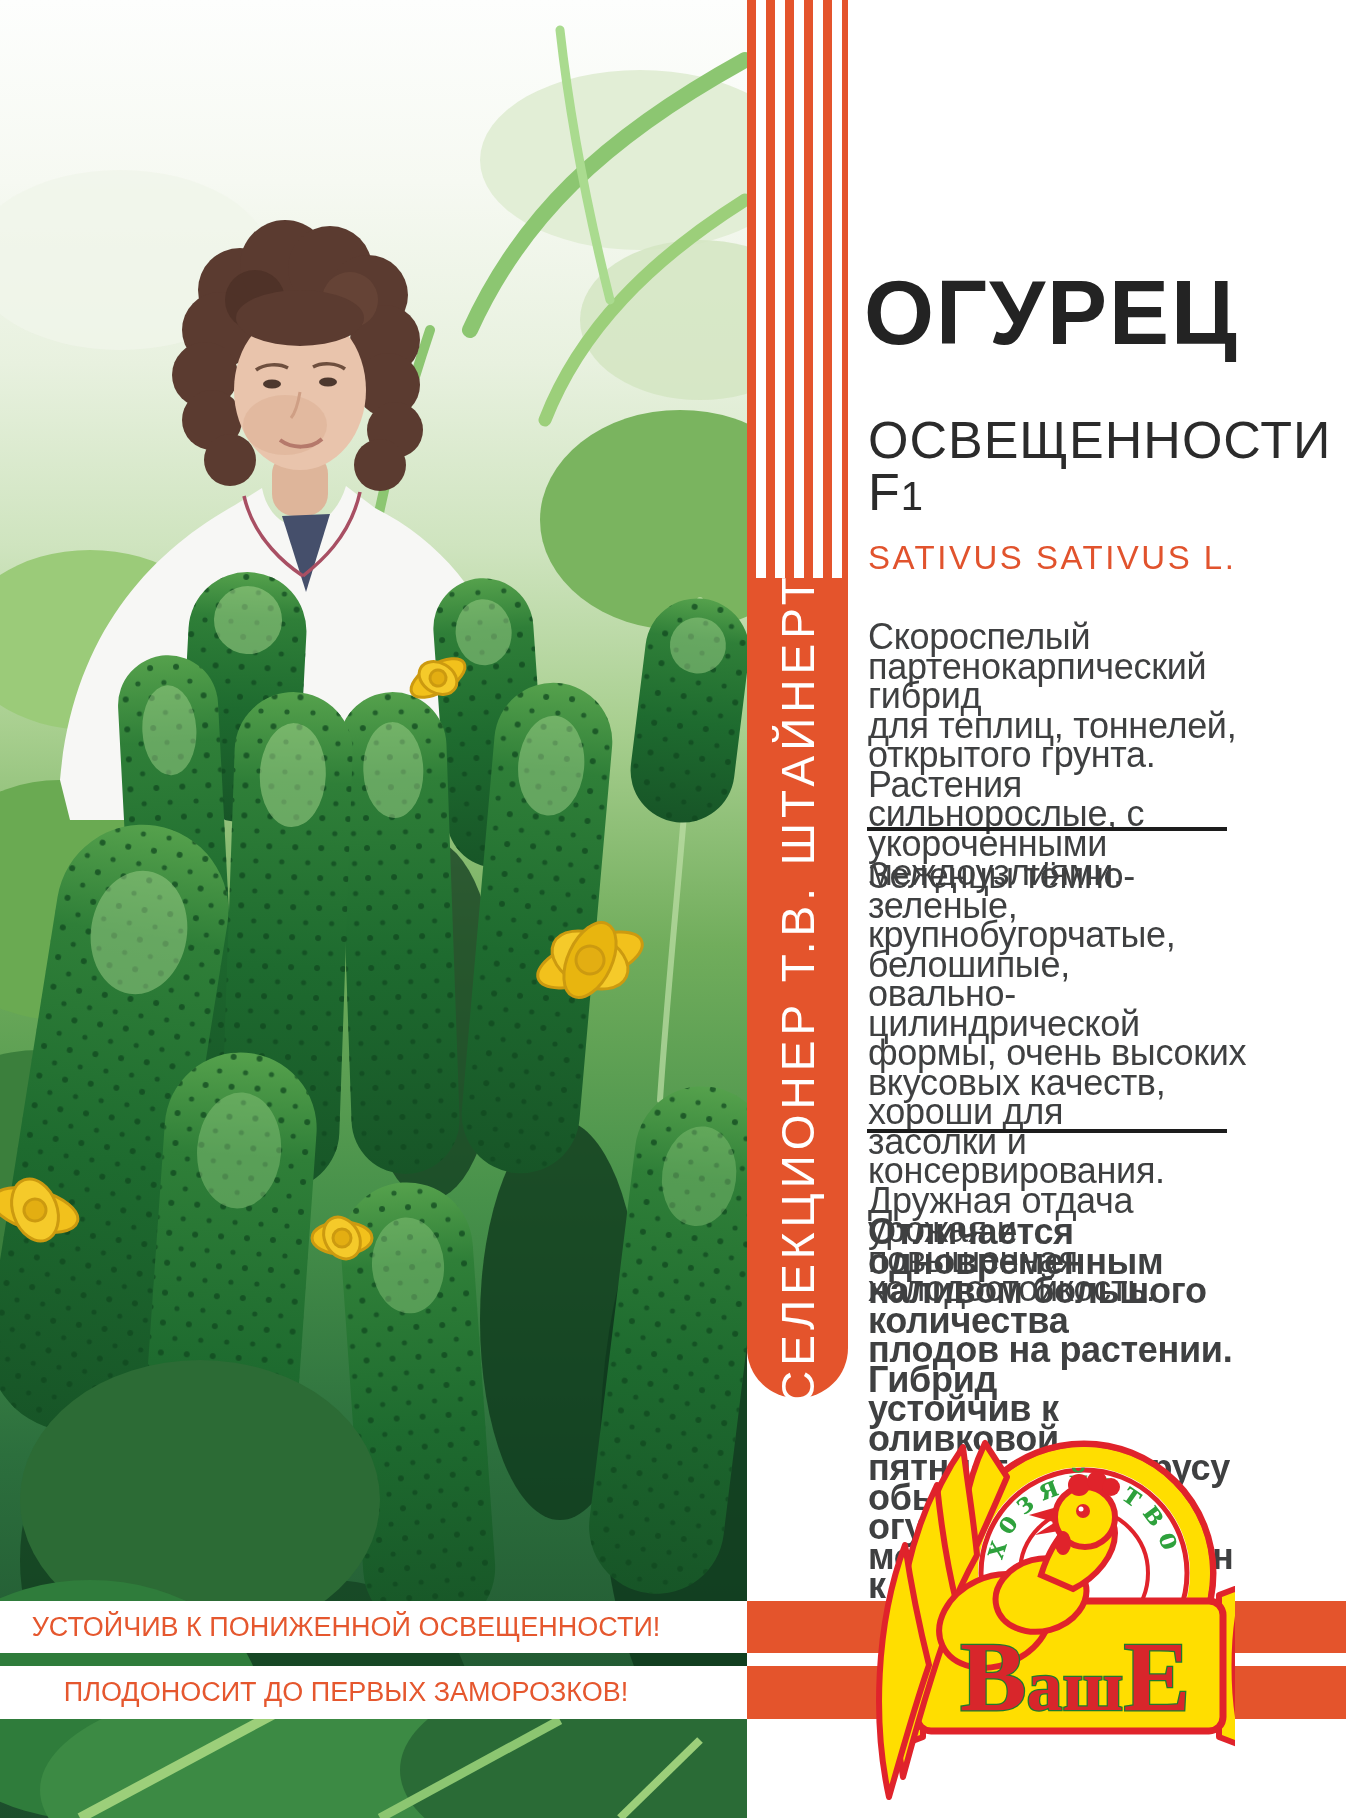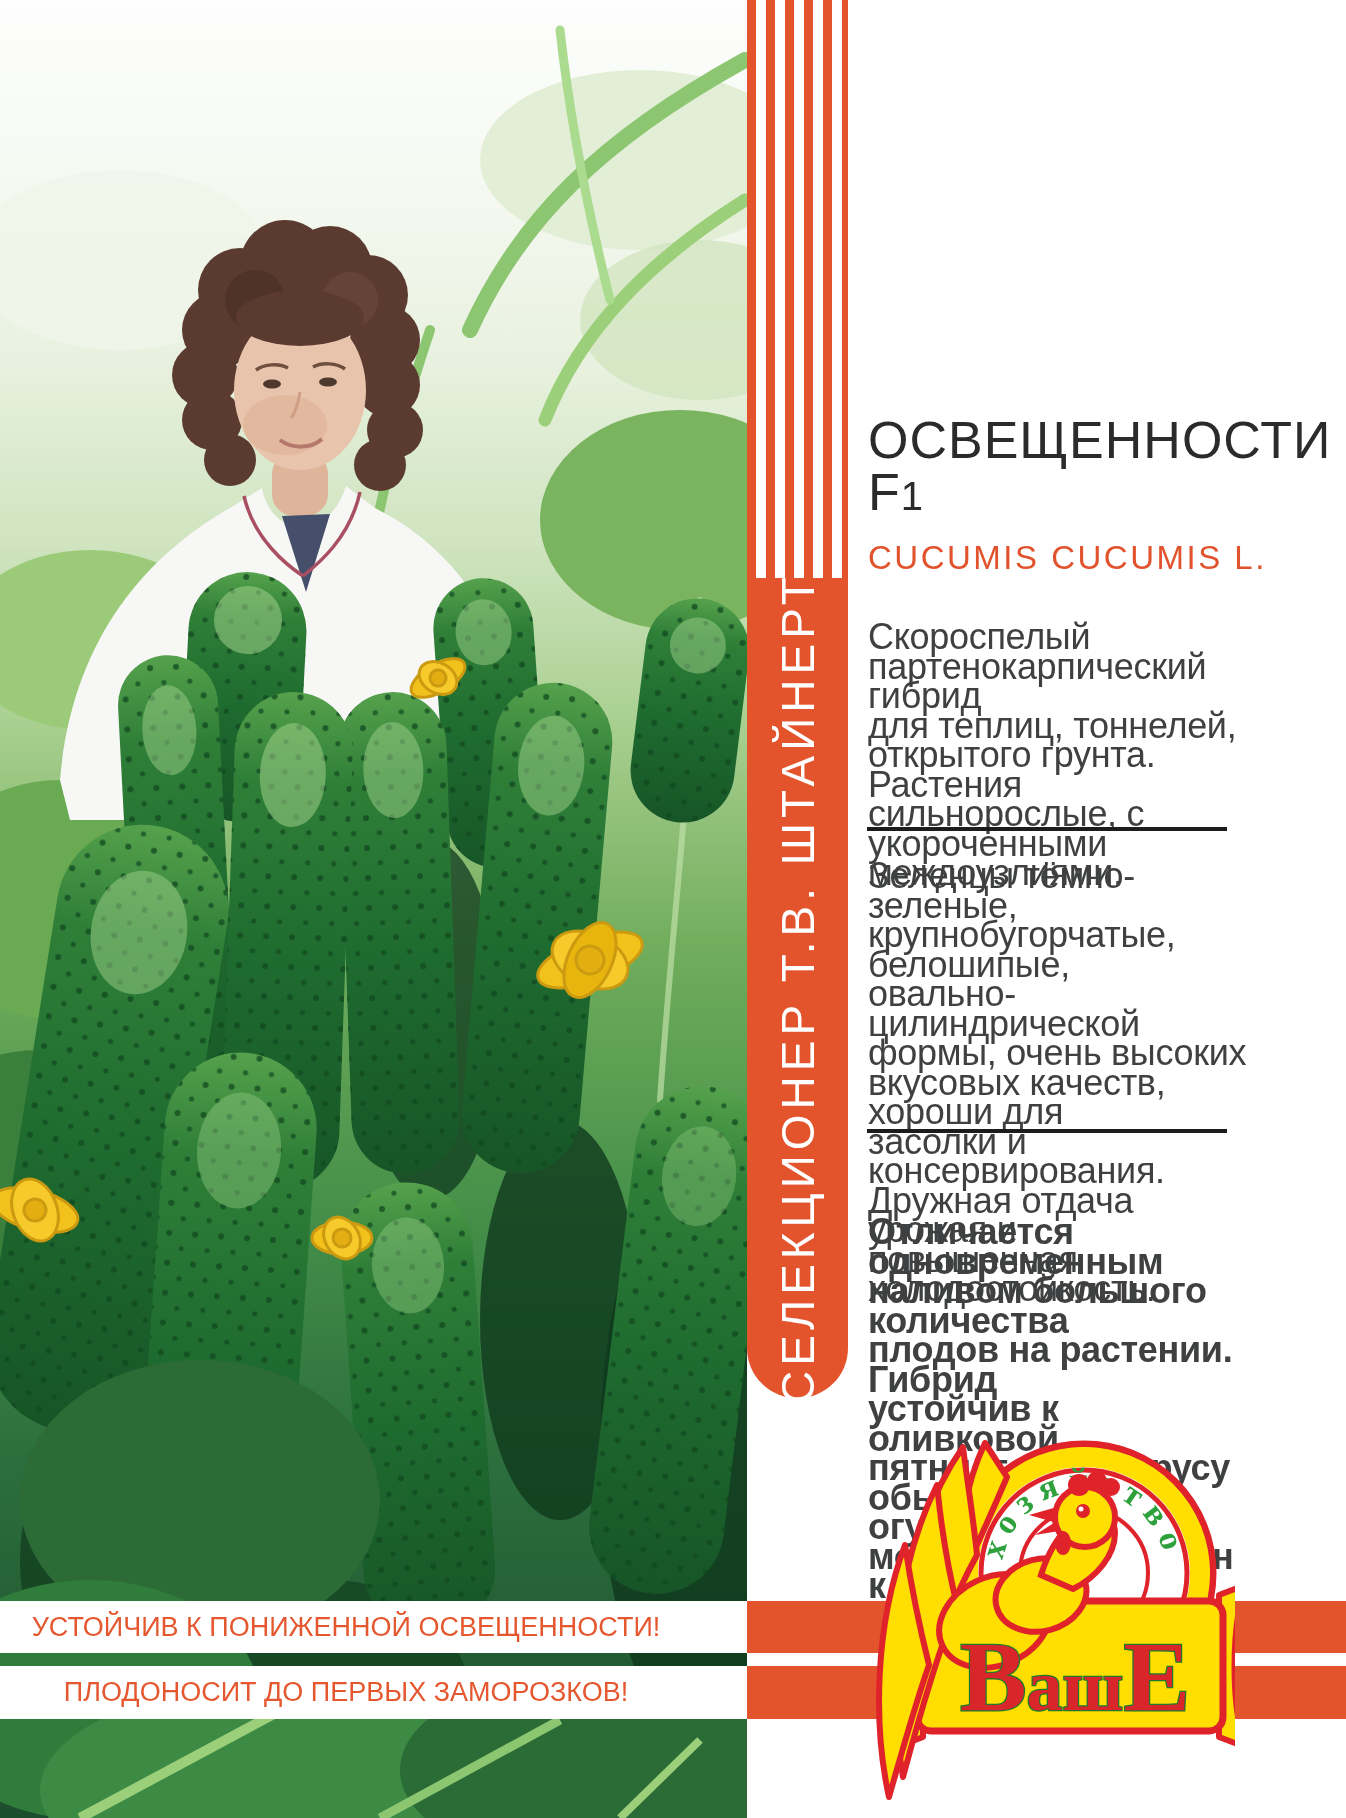--- a/index.html
+++ b/index.html
@@ -237,22 +237,23 @@
         <path d="M620,1818 L700,1740" stroke="#9ccf7a" stroke-width="8" fill="none"></path>
       </g>
     </svg>
   </div>
 
   <div class="stripes"></div>
   <div class="oband">
     <span class="vtext">СЕЛЕКЦИОНЕР Т.В. ШТАЙНЕРТ</span>
   </div>
 
+  <div class="title">ОГУРЕЦ</div>
   <div class="variety"><span>ОСВЕЩЕННОСТИ F</span><span class="f1">1</span></div>
-  <div class="latin">CUCUMIS CUCUMIS L.</div>
+  <div class="latin">SATIVUS SATIVUS L.</div>
 
   <p class="para p1">Скороспелый
 партенокарпический гибрид
 для теплиц, тоннелей,
 открытого грунта. Растения
 сильнорослые, с укороченными
 междоузлиями.</p>
   <div class="rule rule1"></div>
   <p class="para p2">Зеленцы тёмно-зеленые,
 крупнобугорчатые, белошипые,

